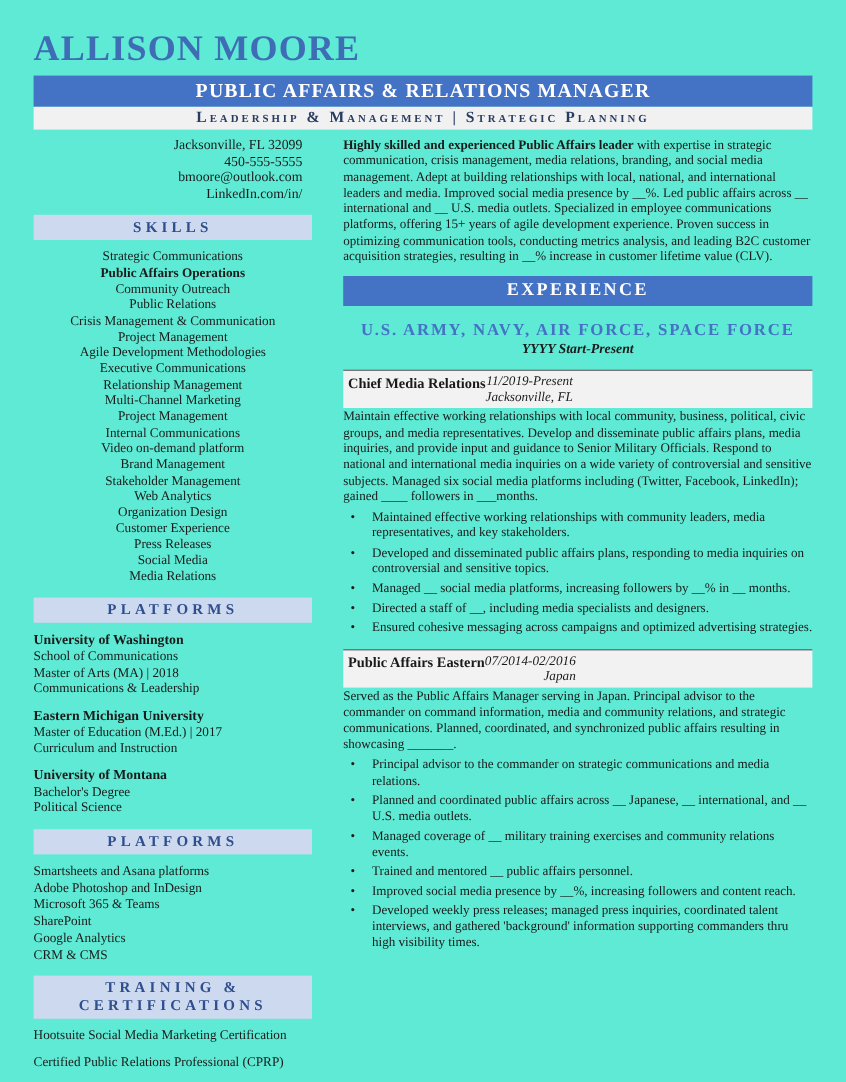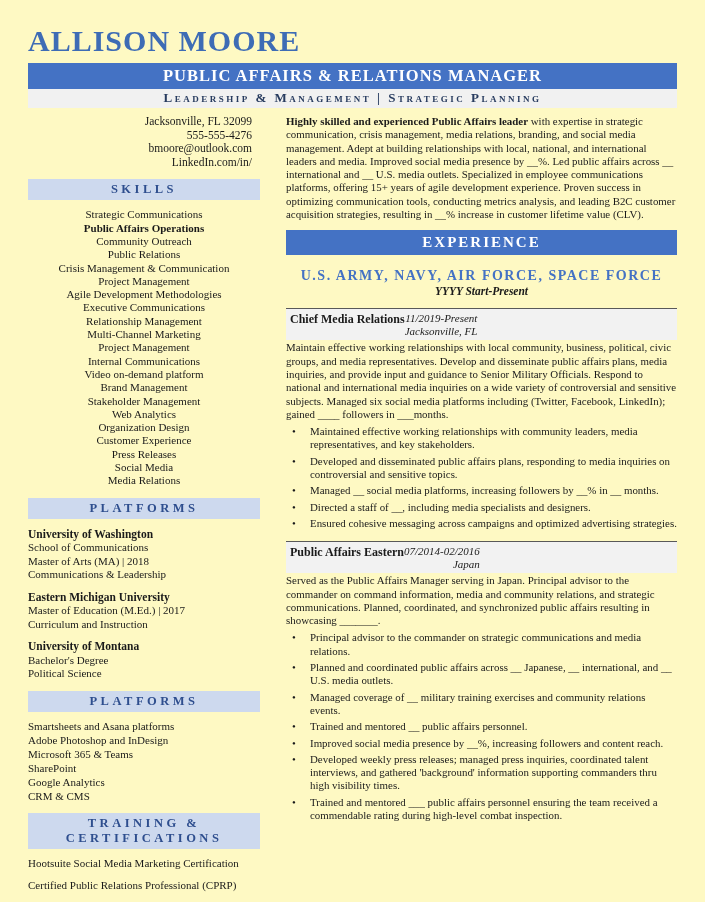--- a/index.html
+++ b/index.html
@@ -2,21 +2,21 @@
 <html style="--name_blue: #3E6CB5; --banner_blue: #4472C4; --banner_text: #FFFFFF; --subtitle_bg: #F1F1F1; --subtitle_text: #283C5F; --section_bg: #CDD9EE; --section_text: #2E4E8E; --army_blue: #4472C4; --job_bar_bg: #F2F2F2; --job_bar_border: #595959; --body_text: #1A1A1A;"><head>
 <meta charset="utf-8">
 <style>
   * { margin: 0; padding: 0; box-sizing: border-box; }
   html, body { background: #ffffff; }
   .page {
     width: 705px; height: 902px; overflow: hidden;
     padding: 24px 28px 0 28px;
     font-family: "Liberation Serif", serif;
     color: var(--body_text, #1a1a1a);
-    background: #fef9c3;
+    background: #5eead4;
   }
   .name {
     font-size: 30px; font-weight: bold; letter-spacing: 1px;
     color: var(--name_blue); margin-bottom: 5px;
   }
   .banner {
     background: var(--banner_blue); color: var(--banner_text);
     text-align: center; font-weight: bold; font-size: 16.5px;
     letter-spacing: 1px; padding: 3px 0;
   }
@@ -76,21 +76,21 @@
 
   <div class="name">ALLISON MOORE</div>
   <div class="banner">PUBLIC AFFAIRS &amp; RELATIONS MANAGER</div>
   <div class="subbanner">Leadership &amp; Management  |  Strategic Planning</div>
 
   <div class="cols">
 
     <aside class="left">
       <div class="contact">
         <div>Jacksonville, FL 32099</div>
-        <div>555-555-4276</div>
+        <div>450-555-5555</div>
         <div>bmoore@outlook.com</div>
         <div>LinkedIn.com/in/</div>
       </div>
 
       <div class="secbar">SKILLS</div>
       <ul class="plain skills">
 
       <li>Strategic Communications</li>
           <li class="b">Public Affairs Operations</li>
           <li>Community Outreach</li>
@@ -193,18 +193,17 @@
       </div>
       <p class="jsum">Served as the Public Affairs Manager serving in Japan. Principal advisor to the commander on command information, media and community relations, and strategic communications. Planned, coordinated, and synchronized public affairs resulting in showcasing _______.</p>
       <ul class="bullets">
 
       <li>Principal advisor to the commander on strategic communications and media relations.</li>
           <li>Planned and coordinated public affairs across __ Japanese, __ international, and __ U.S. media outlets.</li>
           <li>Managed coverage of __ military training exercises and community relations events.</li>
           <li>Trained and mentored __ public affairs personnel.</li>
           <li>Improved social media presence by __%, increasing followers and content reach.</li>
           <li>Developed weekly press releases; managed press inquiries, coordinated talent interviews, and gathered 'background' information supporting commanders thru high visibility times.</li>
-          <li>Trained and mentored ___ public affairs personnel ensuring the team received a commendable rating during high-level combat inspection.</li>
         </ul>
     </main>
 
   </div>
 </div>
 
 </body></html>

